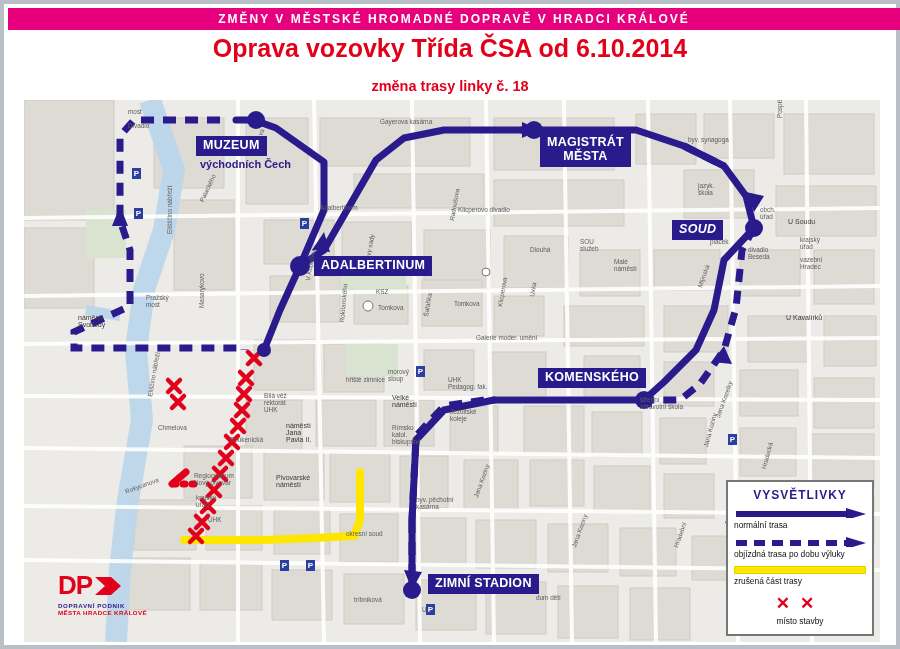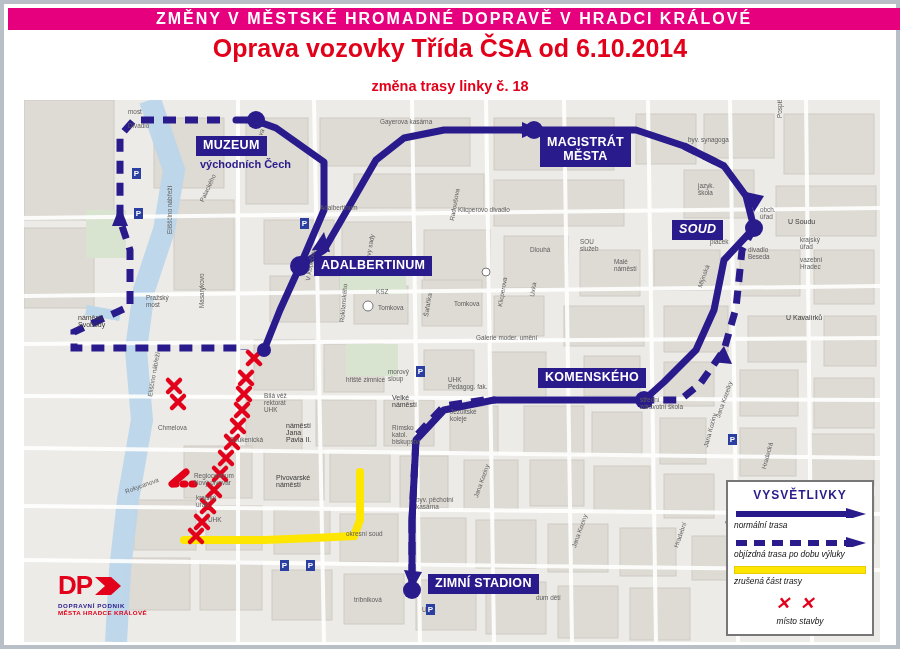--- a/index.html
+++ b/index.html
@@ -1,34 +1,34 @@
 <!DOCTYPE html>
 <html><head>
 <meta charset="utf-8">
 <style>
   html,body{margin:0;padding:0;background:#fff;}
   body{width:900px;height:649px;font-family:"Liberation Sans",sans-serif;overflow:hidden;}
   .poster{position:relative;width:900px;height:649px;box-sizing:border-box;border:4px solid #b8bfc6;background:#fff;}
   .banner{position:absolute;left:4px;top:4px;width:892px;height:22px;background:#e6007e;color:#fff;
-    font-size:16px;font-weight:bold;letter-spacing:2.0px;text-align:center;line-height:22px;white-space:nowrap;}
+    font-size:12px;font-weight:bold;letter-spacing:2.0px;text-align:center;line-height:22px;white-space:nowrap;}
   .title{position:absolute;left:0;top:30px;width:892px;text-align:center;color:#e2001a;font-size:25px;font-weight:bold;}
   .subtitle{position:absolute;left:0;top:74px;width:892px;text-align:center;color:#e2001a;font-size:14.5px;font-weight:bold;}
   .mapwrap{position:absolute;left:20px;top:96px;width:856px;height:542px;background:#eceae6;overflow:hidden;}
   .mapsvg{position:absolute;left:0;top:0;}
 
   
   .stop{position:absolute;background:#2a1b8c;color:#fff;font-weight:bold;font-size:12.5px;
         padding:3px 7px 4px 7px;text-align:center;line-height:13px;letter-spacing:.3px;}
   .stop.two{line-height:14px;}
   .stopsub{position:absolute;color:#2a1b8c;font-size:11px;font-weight:bold;}
 
   
   .legend{position:absolute;right:6px;bottom:6px;width:148px;background:#ffffff;border:2px solid #777;padding:6px 6px 8px 6px;box-sizing:border-box;}
   .legend h4{margin:0 0 6px 0;color:#2a1b8c;font-size:12px;letter-spacing:1px;text-align:center;}
-  .legend .row{font-size:8.4px;color:#111;margin-bottom:7px;font-style:italic;}
+  .legend .row{font-size:8.4px;color:#111;margin-bottom:7px;}
   .legend .row .cap{display:block;margin-top:2px;line-height:10px;}
   .lg-solid{display:block;height:10px;}
   .xs{color:#e2001a;font-weight:bold;font-size:17px;letter-spacing:10px;text-align:center;}
   .yellowbar{display:block;height:6px;background:#ffe600;border:1px solid #e6cf00;}
 
   
   .dp{position:absolute;left:34px;bottom:26px;width:120px;}
   .dp .mark{font-size:26px;font-weight:bold;color:#e2001a;letter-spacing:-1px;}
   .dp .l1{font-size:6.2px;color:#2a1b8c;font-weight:bold;letter-spacing:.6px;margin-top:1px;}
   .dp .l2{font-size:6.2px;color:#e2001a;font-weight:bold;letter-spacing:.4px;}

